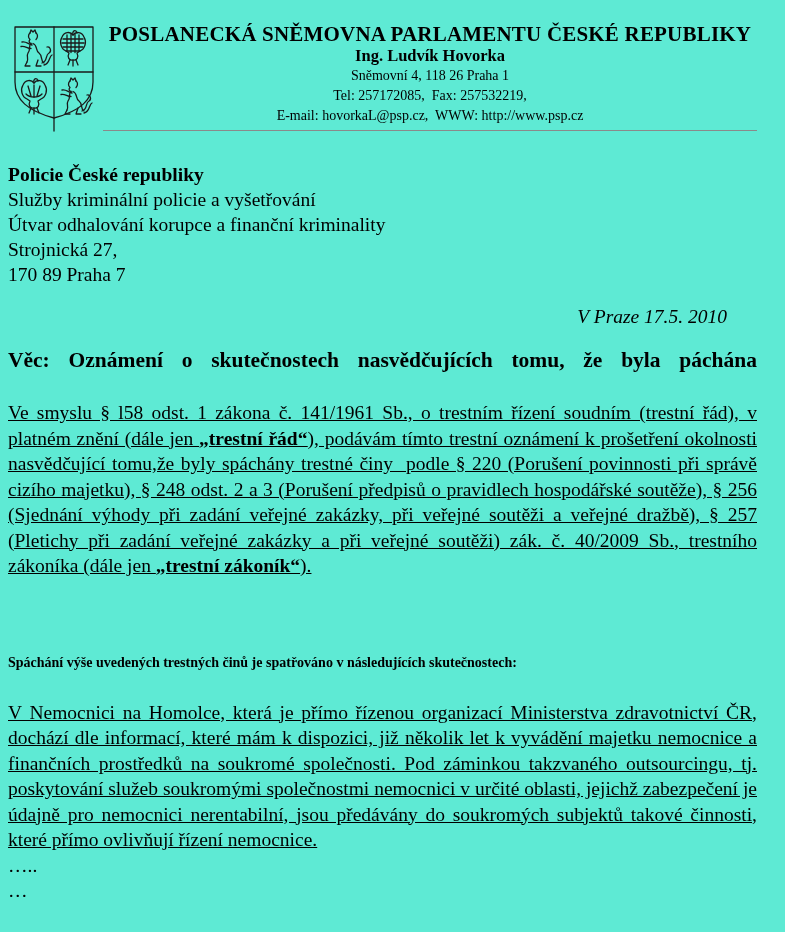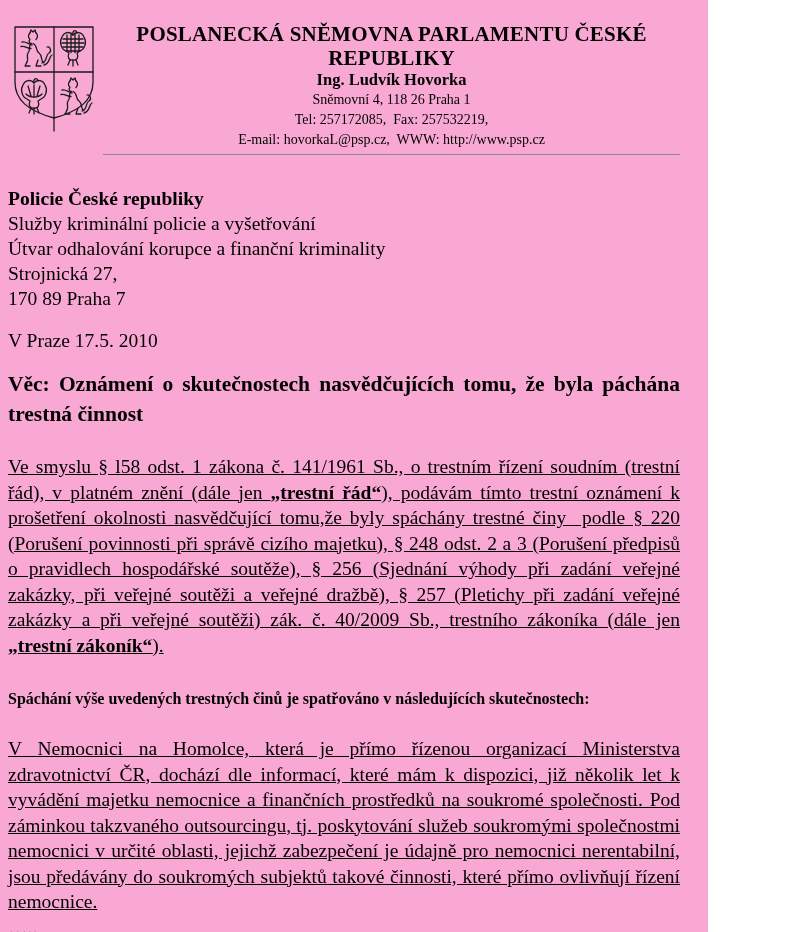--- a/index.html
+++ b/index.html
@@ -3,45 +3,45 @@
 <meta charset="utf-8">
 <style>
   html,body{margin:0;padding:0;background:#ffffff;}
   body{
     width:785px;height:932px;
     font-family:"Liberation Serif","DejaVu Serif",serif;
     color:#000;
   }
   .page{
     position:relative;box-sizing:border-box;
-    width:708px;height:932px;
+    width:785px;height:932px;
     padding:18px 28px 0 8px;
-    background:#f9a8d4;overflow:hidden;
+    background:#5eead4;overflow:hidden;
   }
   
   .letterhead{position:relative;}
   .emblem{position:absolute;left:0;top:0;width:92px;height:112px;}
   .head-text{margin-left:95px;text-align:center;}
   .org{font-weight:bold;font-size:21px;line-height:24px;margin-top:4px;letter-spacing:.2px;}
   .person{font-weight:bold;font-size:16.5px;line-height:20px;}
   .hline{font-size:14px;line-height:20px;}
   .rule{margin-left:95px;margin-top:4px;border-top:1px solid #8a8a8a;height:0;}
   
   .recipient{margin-top:31px;font-size:19.5px;line-height:25px;}
   .recipient-name{font-weight:bold;}
   
-  .dateline{margin-top:17px;text-align:left;padding-right:30px;font-size:19.5px;line-height:25px;}
+  .dateline{margin-top:17px;text-align:right;padding-right:30px;font-size:19.5px;line-height:25px;font-style:italic;}
   
   .subject{margin-top:16px;font-weight:bold;font-size:21.5px;line-height:30px;}
   .subject-l1{text-align:justify;text-align-last:justify;}
   
   .para{font-size:19.5px;line-height:25.5px;margin:0;}
   .justify{text-align:justify;text-decoration:underline;}
   .p1{margin-top:25px;}
-  .statement-heading{margin-top:28px;font-weight:bold;font-size:16px;line-height:26px;white-space:nowrap;margin-bottom:0;}
+  .statement-heading{margin-top:71px;font-weight:bold;font-size:14px;line-height:26px;white-space:nowrap;margin-bottom:0;}
   .p2{margin-top:24px;}
   svg .ln{fill:none;stroke:#1a1a1a;stroke-width:1.3;stroke-linecap:round;stroke-linejoin:round;}
 </style>
 </head>
 <body>
 
 <div class="page">
 
   <header class="letterhead">
     <div class="emblem">
@@ -105,21 +105,20 @@
     <div>Služby kriminální policie a vyšetřování</div>
     <div>Útvar odhalování korupce a finanční kriminality</div>
     <div>Strojnická 27,</div>
     <div>170 89 Praha 7</div>
   </section>
 
   <div class="dateline">V Praze 17.5. 2010</div>
 
   <div class="subject">
     <div class="subject-l1">Věc: Oznámení o skutečnostech nasvědčujících tomu, že byla páchána</div>
-    <div class="subject-l2">trestná činnost</div>
   </div>
 
   <p class="para justify p1"><span>Ve smyslu § l58 odst. 1 zákona č. 141/1961 Sb., o trestním řízení soudním (trestní řád), v platném znění (dále jen </span><b>„trestní řád“</b><span>), podávám tímto trestní oznámení k prošetření okolnosti nasvědčující tomu,že byly spáchány trestné činy&nbsp; podle § 220 (Porušení povinnosti při správě cizího majetku), § 248 odst. 2 a 3 (Porušení předpisů o pravidlech hospodářské soutěže), § 256 (Sjednání výhody při zadání veřejné zakázky, při veřejné soutěži a veřejné dražbě), § 257 (Pletichy při zadání veřejné zakázky a při veřejné soutěži) zák. č. 40/2009 Sb., trestního zákoníka (dále jen </span><b>„trestní zákoník“</b><span>).</span></p>
 
   <p class="para statement-heading">Spáchání výše uvedených trestných činů je spatřováno v následujících skutečnostech:</p>
 
   <p class="para justify p2">V Nemocnici na Homolce, která je přímo řízenou organizací Ministerstva zdravotnictví ČR, dochází dle informací, které mám k dispozici, již několik let k vyvádění majetku nemocnice a finančních prostředků na soukromé společnosti. Pod záminkou takzvaného outsourcingu, tj. poskytování služeb soukromými společnostmi nemocnici v určité oblasti, jejichž zabezpečení je údajně pro nemocnici nerentabilní, jsou předávány do soukromých subjektů takové činnosti, které přímo ovlivňují řízení nemocnice.</p>
 
   <div class="para">…..</div>
   <div class="para">…</div>

